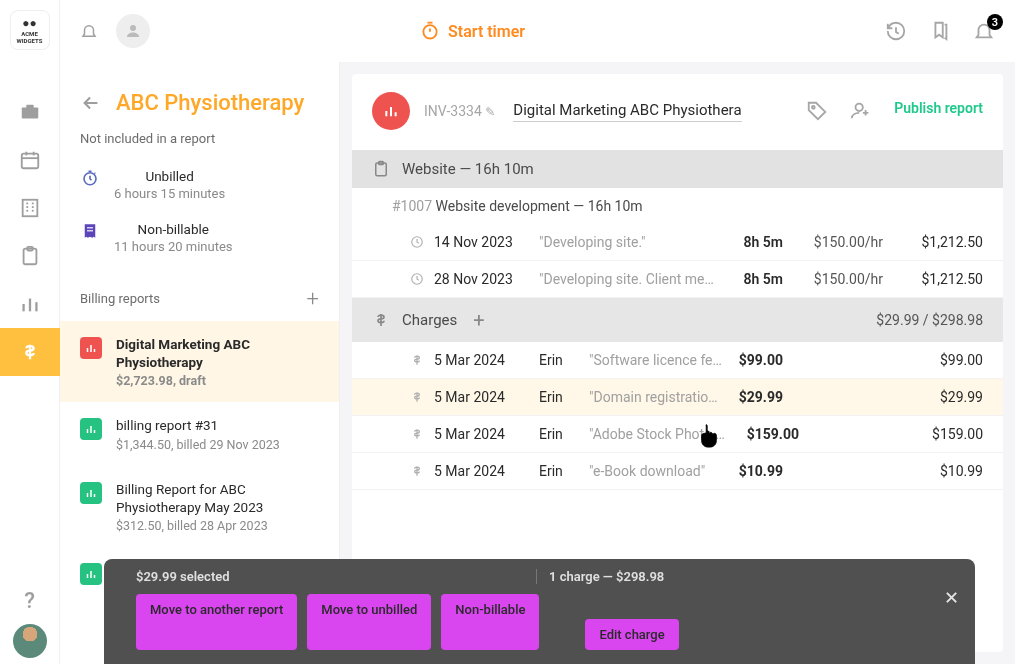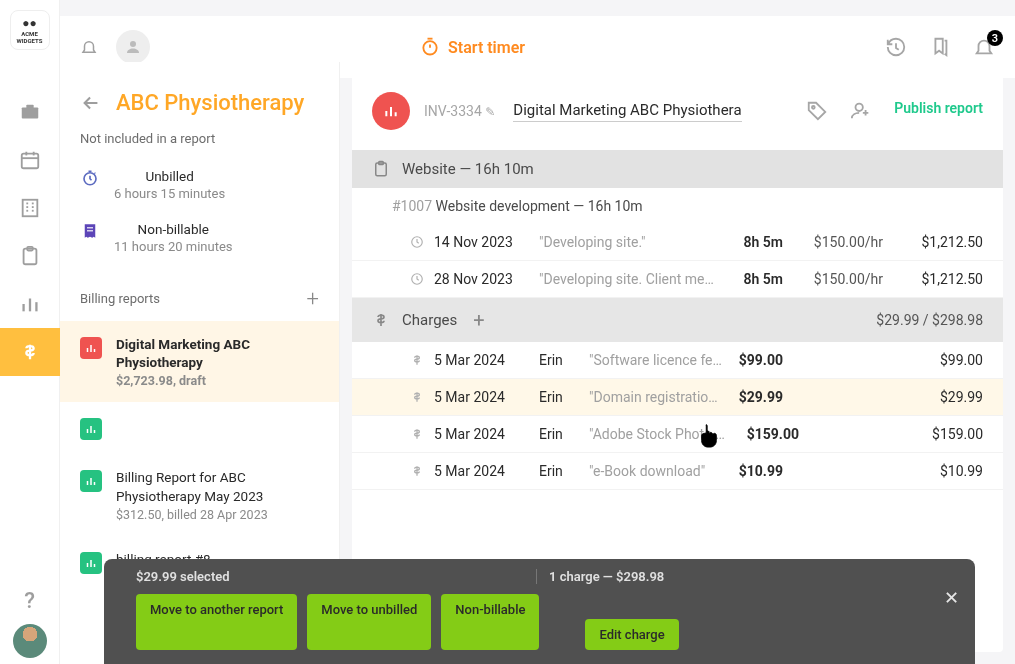--- a/index.html
+++ b/index.html
@@ -8,21 +8,21 @@
     
     .rail { position: absolute; left: 0; top: 0; width: 60px; height: 100%; background: #fff; border-right: 1px solid #f0f0f0; display: flex; flex-direction: column; align-items: center; padding-top: 10px; }
     .rail-logo { width: 40px; height: 40px; border-radius: 8px; border: 1px solid #eee; display: flex; flex-direction: column; align-items: center; justify-content: center; font-size: 6px; color: #333; margin-bottom: 38px; }
     .rail-logo .eyes { font-size: 12px; }
     .rail-item { width: 60px; height: 48px; display: flex; align-items: center; justify-content: center; color: #9e9e9e; cursor: pointer; }
     .rail-item.active { background: #ffbf3f; color: #fff; }
     .rail-help { margin-top: auto; width: 60px; height: 48px; display: flex; align-items: center; justify-content: center; color: #9e9e9e; font-size: 22px; font-weight: 500; }
     .rail-avatar { width: 34px; height: 34px; border-radius: 50%; margin-bottom: 6px; background: radial-gradient(circle at 50% 30%, #d6a57a 0%, #d6a57a 25%, #5b8a7a 25%, #5b8a7a 100%); }
     
     
-    .topbar { position: absolute; left: 60px; top: 16px; right: 0; height: 62px; background: #fff; display: flex; align-items: center; padding: 0 20px; }
+    .topbar { position: absolute; left: 60px; top: 0; right: 0; height: 62px; background: #fff; display: flex; align-items: center; padding: 0 20px; }
     .tb-bell { color: #a0a0a0; margin-right: 18px; }
     .tb-user { width: 34px; height: 34px; border-radius: 50%; background: #eee; display: flex; align-items: center; justify-content: center; color: #bbb; }
     .tb-timer { display: flex; align-items: center; gap: 8px; margin-left: 270px; color: #ff8a1f; font-weight: 600; cursor: pointer; }
     .tb-right { margin-left: auto; display: flex; align-items: center; gap: 22px; color: #a6a6a6; position: relative; }
     .bell-container { position: relative; }
     .bell-badge { position: absolute; top: -6px; right: -8px; background: #000; color: #fff; font-size: 11px; border-radius: 50%; width: 16px; height: 16px; display: flex; align-items: center; justify-content: center; font-weight: 600; }
     
     
     .side { position: absolute; left: 60px; top: 62px; width: 280px; bottom: 0; background: #fff; border-right: 1px solid #f0f0f0; overflow-y: auto; }
     .side-head { display: flex; align-items: center; padding: 28px 20px 12px; gap: 14px; }
@@ -67,21 +67,21 @@
     .row .amt { width: 90px; text-align: right; color: #2a2a2a; }
     .row.selected { background: #fff8e8; }
     .cursor { position: absolute; left: 698px; top: 424px; pointer-events: none; }
     
     
     .floatbar { position: absolute; left: 104px; right: 40px; bottom: 0; background: #505050; border-radius: 8px 8px 0 0; color: #e6e6e6; padding: 10px 32px 14px; z-index: 20; }
     .fb-top { display: flex; align-items: center; font-size: 13px; margin-bottom: 10px; }
     .fb-top .c1 { width: 400px; color: #e0e0e0; font-weight: 600; }
     .fb-top .c2 { color: #e0e0e0; font-weight: 600; border-left: 1px solid #777; padding-left: 12px; }
     .fb-btns { display: flex; gap: 10px; }
-    .fb-btn { background: #84cc16; color: #2a2a2a; font-size: 13px; padding: 8px 14px; border-radius: 4px; cursor: pointer; font-weight: 500; }
+    .fb-btn { background: #d946ef; color: #2a2a2a; font-size: 13px; padding: 8px 14px; border-radius: 4px; cursor: pointer; font-weight: 500; }
     .fb-btn.sep { margin-left: 36px; margin-top: 25px; }
     .fb-close { position: absolute; right: 16px; top: 28px; color: #e6e6e6; cursor: pointer; font-size: 18px; }
     
     svg { display: block; }
     .ico-sm { width: 18px; height: 18px; }
     .ico-md { width: 22px; height: 22px; }
   </style>
 </head>
 <body>
 
@@ -237,20 +237,24 @@
     </div>
   </div>
   <div class="side-report">
     <div class="rep-ico green">
       <svg width="12" height="12" viewBox="0 0 24 24" fill="none" stroke="#fff" stroke-width="3">
           <line x1="5" y1="20" x2="5" y2="12"></line>
           <line x1="12" y1="20" x2="12" y2="6"></line>
           <line x1="19" y1="20" x2="19" y2="14"></line>
         </svg>
     </div>
+    <div>
+      <div class="rep-title">billing report #31</div>
+      <div class="rep-sub">$1,344.50, billed 29 Nov 2023</div>
+    </div>
   </div>
   <div class="side-report">
     <div class="rep-ico green">
       <svg width="12" height="12" viewBox="0 0 24 24" fill="none" stroke="#fff" stroke-width="3">
           <line x1="5" y1="20" x2="5" y2="12"></line>
           <line x1="12" y1="20" x2="12" y2="6"></line>
           <line x1="19" y1="20" x2="19" y2="14"></line>
         </svg>
     </div>
     <div>

